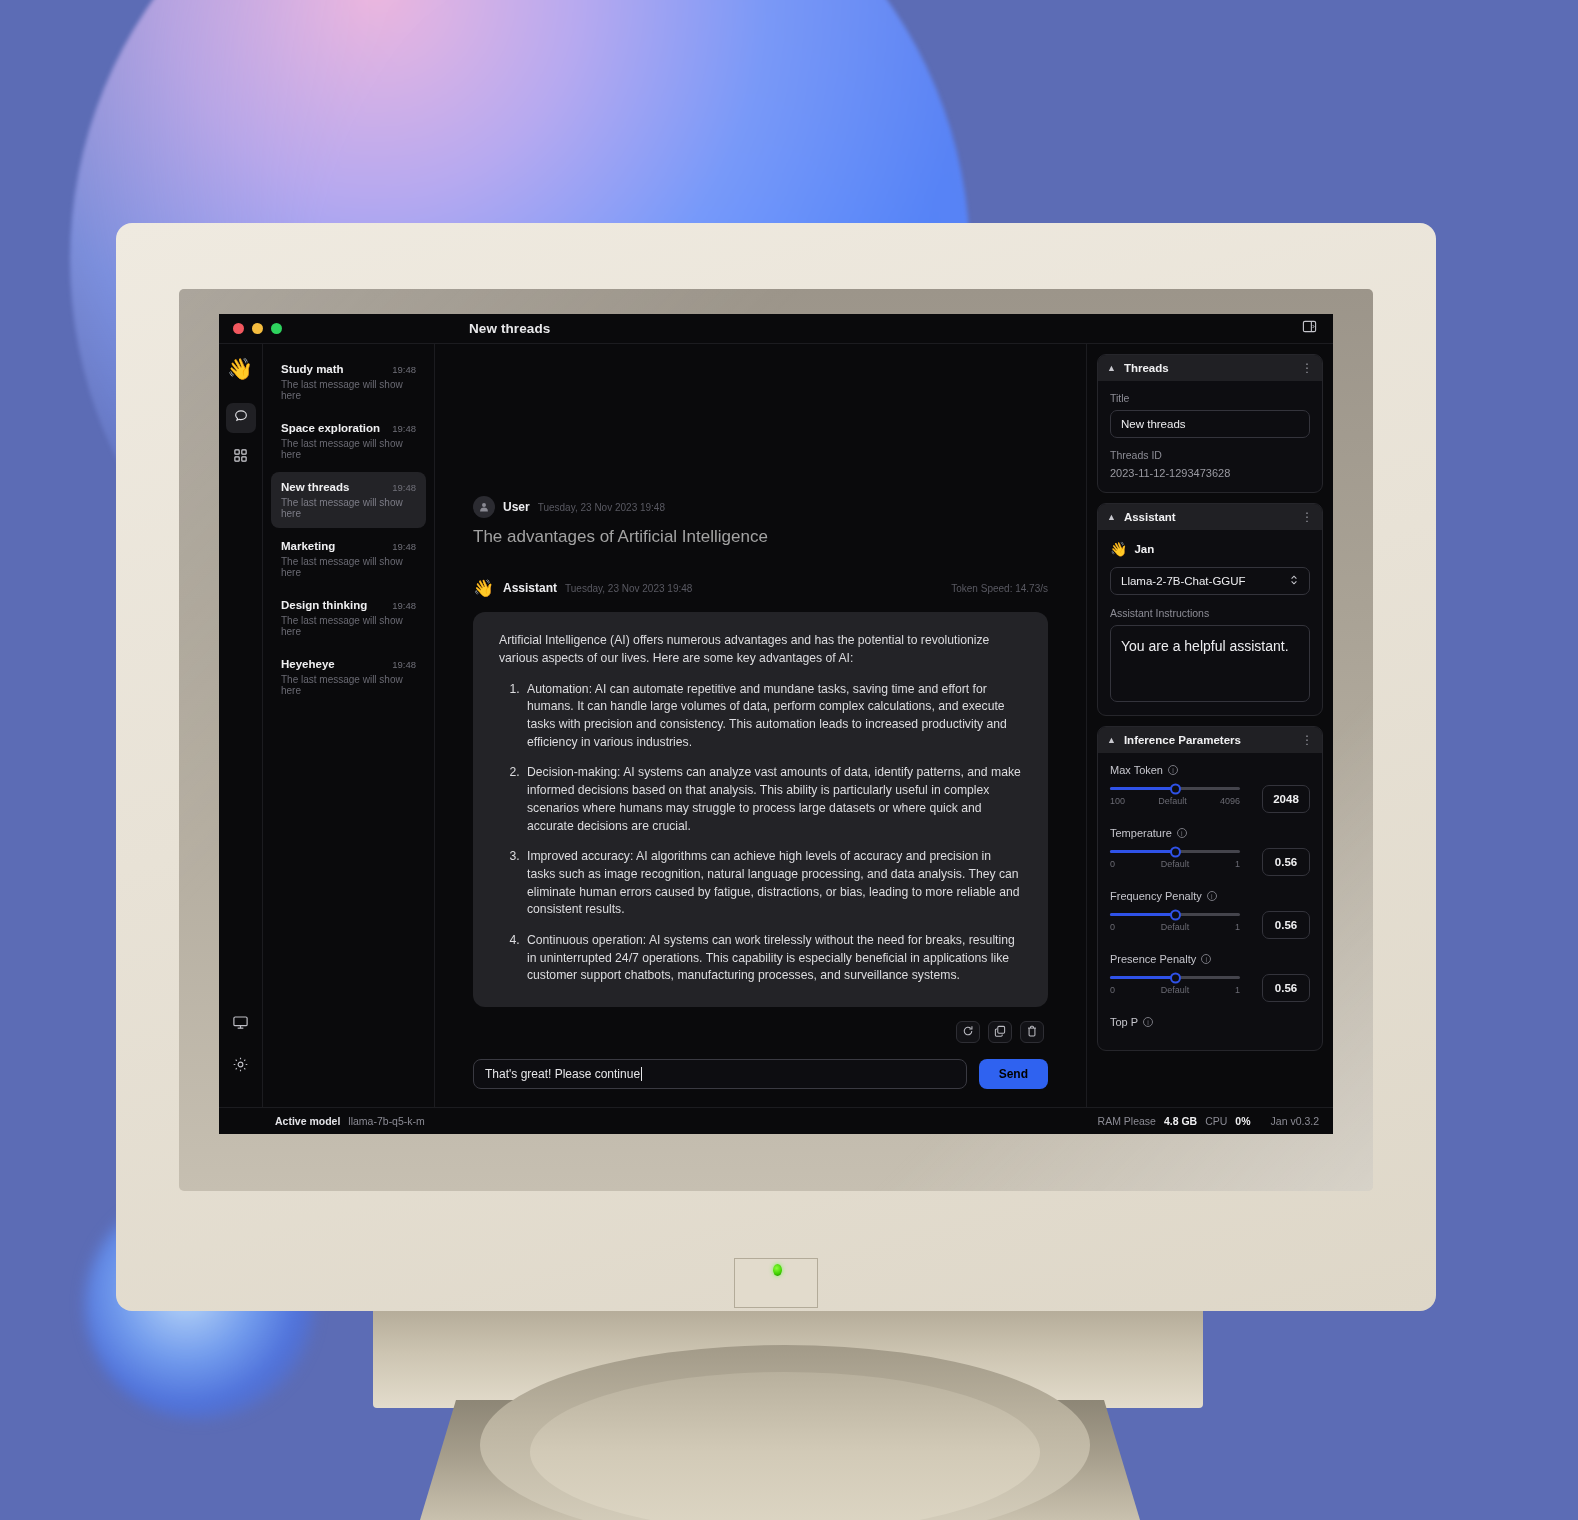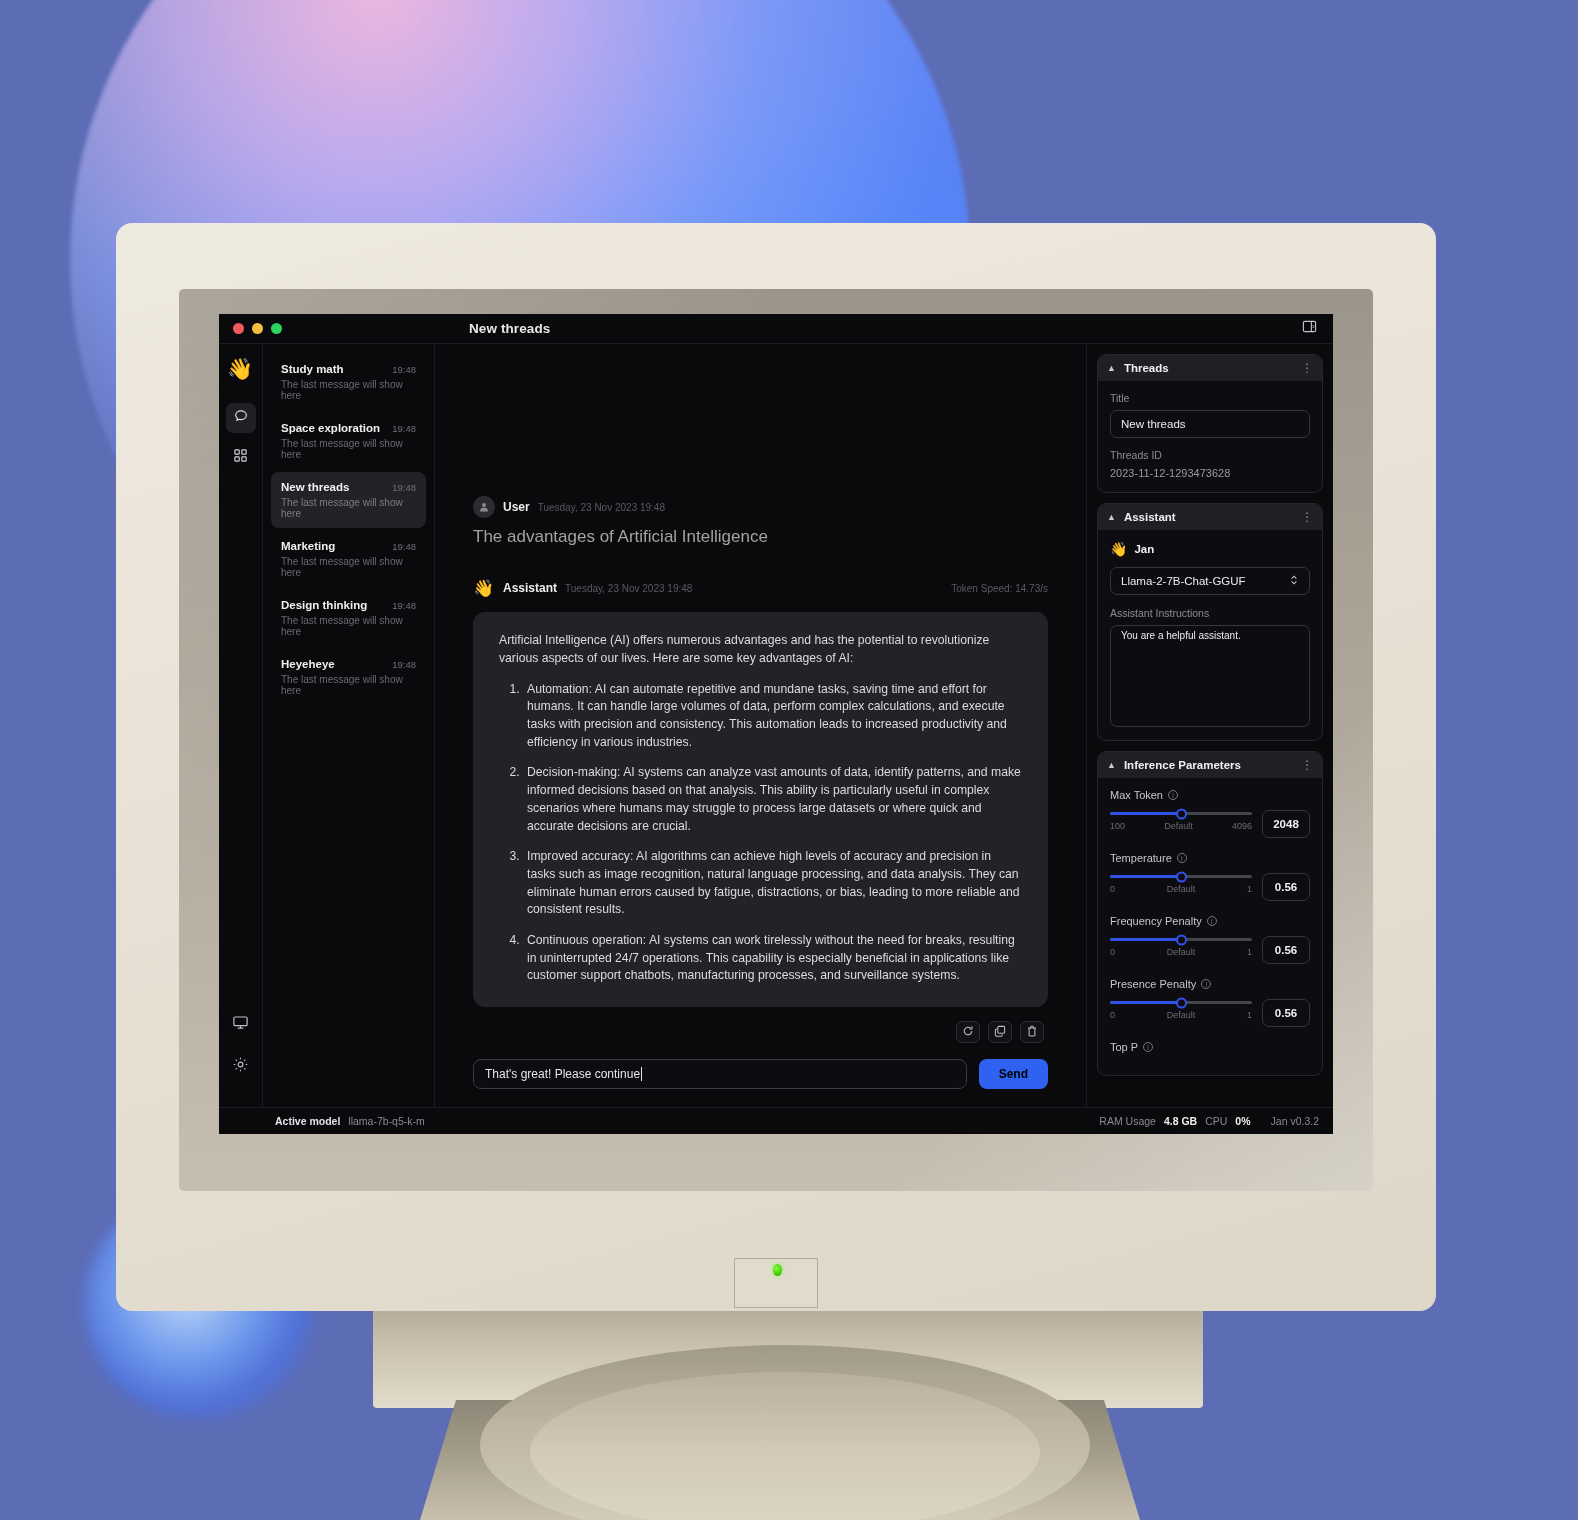--- a/index.html
+++ b/index.html
@@ -382,23 +382,23 @@
     display: flex; align-items: center; justify-content: space-between;
     padding: 0 10px;
     font-size: 11.5px;
     color: #ededf0;
     margin-bottom: 12px;
   }
   .textarea {
     border: 1px solid #34343c;
     border-radius: 7px;
     background: #0d0d11;
-    height: 102px;
-    padding: 4px 10px;
-    font-size: 10px;
+    height: 77px;
+    padding: 12px 10px;
+    font-size: 14px;
     color: #ededf0;
   }
 
   .param { margin-bottom: 14px; }
   .param:last-child { margin-bottom: 4px; }
   .param-label {
     font-size: 11px; color: #c6c6cd;
     display: flex; align-items: center; gap: 5px;
     margin-bottom: 9px;
   }
@@ -436,20 +436,21 @@
     margin-top: 6px;
   }
   .val-box {
     width: 48px; height: 28px;
     border: 1px solid #34343c;
     border-radius: 7px;
     background: #0d0d11;
     display: flex; align-items: center; justify-content: center;
     font-size: 11.5px; font-weight: 700; color: #f0f0f2;
     flex: 0 0 auto;
+    margin-left: 12px;
   }
 
   
   .statusbar {
     height: 27px;
     background: #0a0a0c;
     border-top: 1px solid #1c1c20;
     display: flex; align-items: center;
     padding: 0 14px 0 56px;
     flex: 0 0 auto;
@@ -809,21 +810,21 @@
               </div>
             </div>
 
           </div>
         </div>
 
         <div class="statusbar">
           <span class="sb-label">Active model</span>
           <span class="sb-val">llama-7b-q5-k-m</span>
           <span class="sb-spacer"></span>
-          <span class="sb-muted">RAM Usage</span>
+          <span class="sb-muted">RAM Please</span>
           <span class="sb-strong">4.8 GB</span>
           <span class="sb-muted">CPU</span>
           <span class="sb-strong">0%</span>
           <span class="sb-muted" style="margin-left:12px;">Jan v0.3.2</span>
         </div>
 
       </div>
     </div>
   </div>
 </div>

